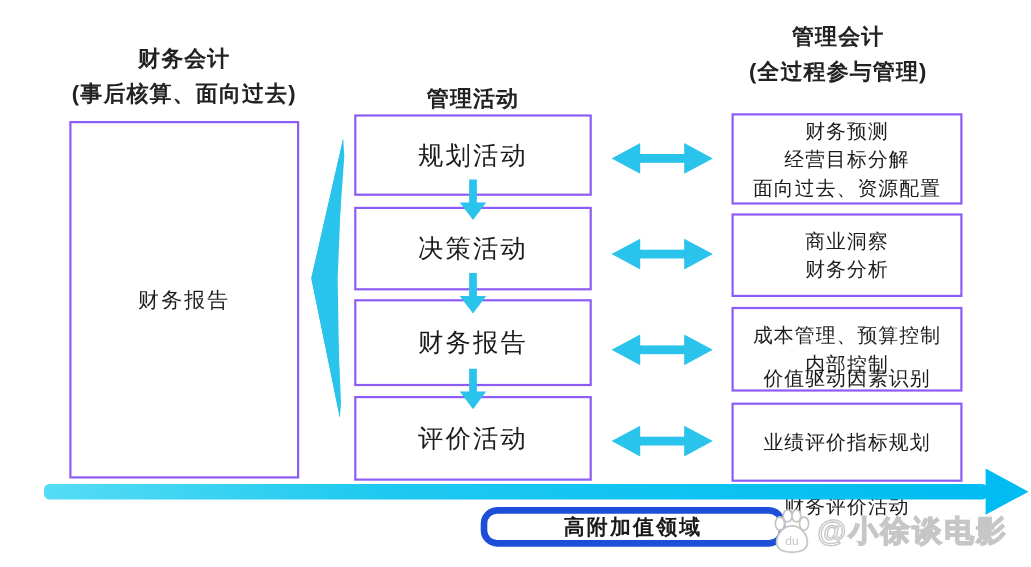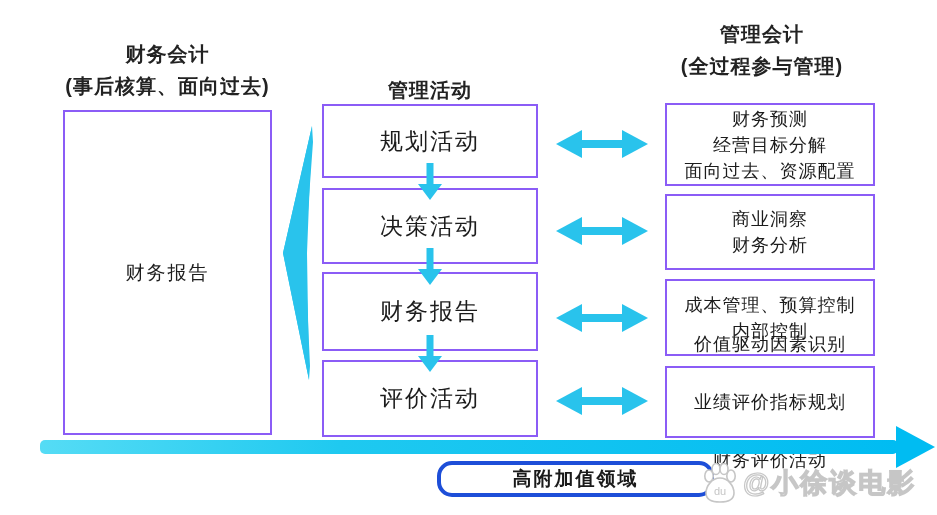--- a/index.html
+++ b/index.html
@@ -17,21 +17,21 @@
     position:absolute;border:2px solid #8b5cf6;background:#fff;
     display:flex;flex-direction:column;align-items:center;justify-content:center;
     box-sizing:border-box;
   }
   .big-label{font-size:19px;font-weight:500;letter-spacing:2px;color:#1c1c1c;}
   .mid-label{font-size:23px;font-weight:500;letter-spacing:2px;color:#1c1c1c;}
   .right-line{font-size:18px;font-weight:500;line-height:26px;color:#1c1c1c;letter-spacing:1px;white-space:nowrap;}
   .cyan{fill:#29c3ec;}
   .bottom-box{
     position:absolute;left:437px;top:461px;width:277px;height:36px;
-    border:4px solid #1d4ed8;border-radius:15px;background:#fff;
+    border:6px solid #1d4ed8;border-radius:15px;background:#fff;
     display:flex;align-items:center;justify-content:center;box-sizing:border-box;
     z-index:3;
   }
   .bottom-box span{font-size:19px;font-weight:600;letter-spacing:2px;color:#1a1a1a;}
   #watermark{
     position:absolute;left:701px;top:461px;height:44px;display:flex;align-items:center;
     z-index:4;
   }
   #wm-text{
     font-size:27px;font-weight:700;letter-spacing:2px;

